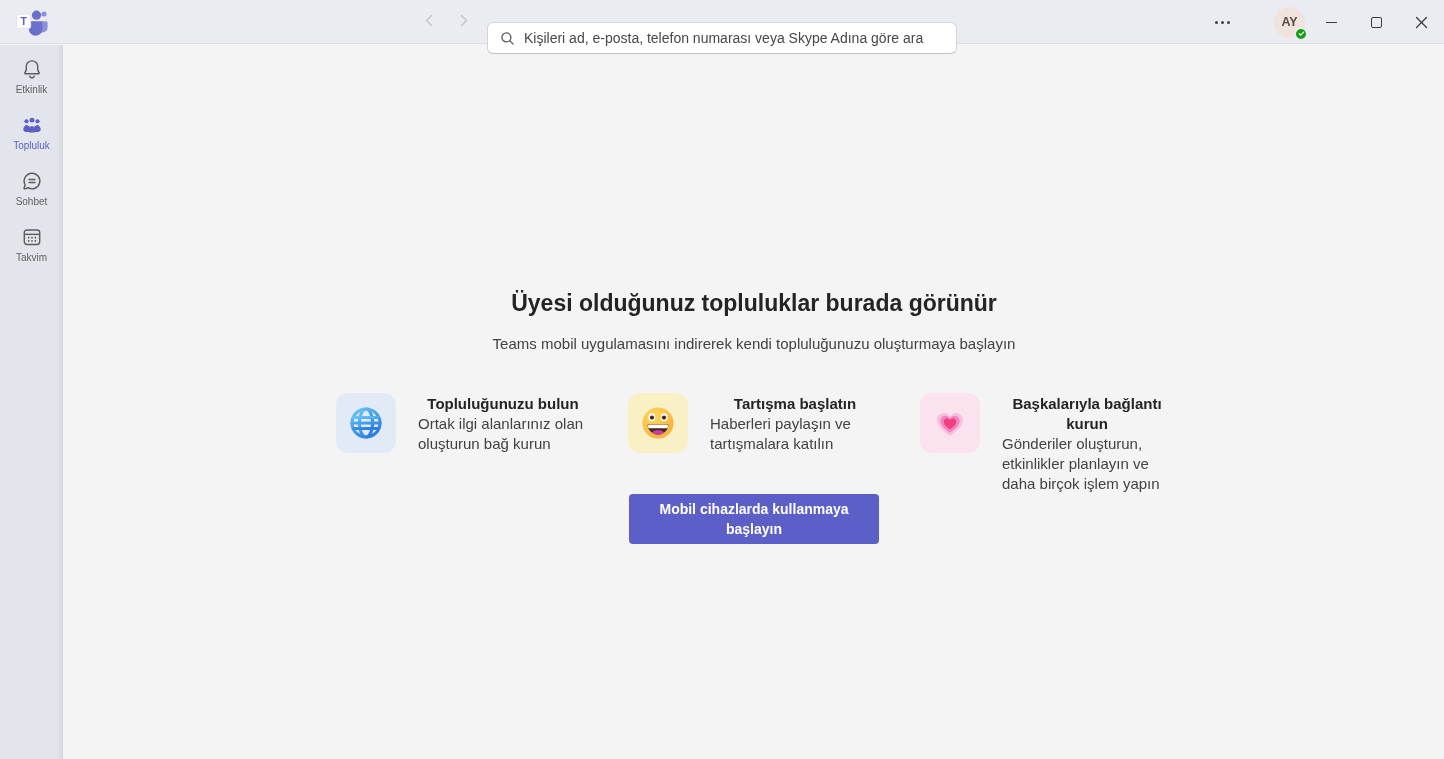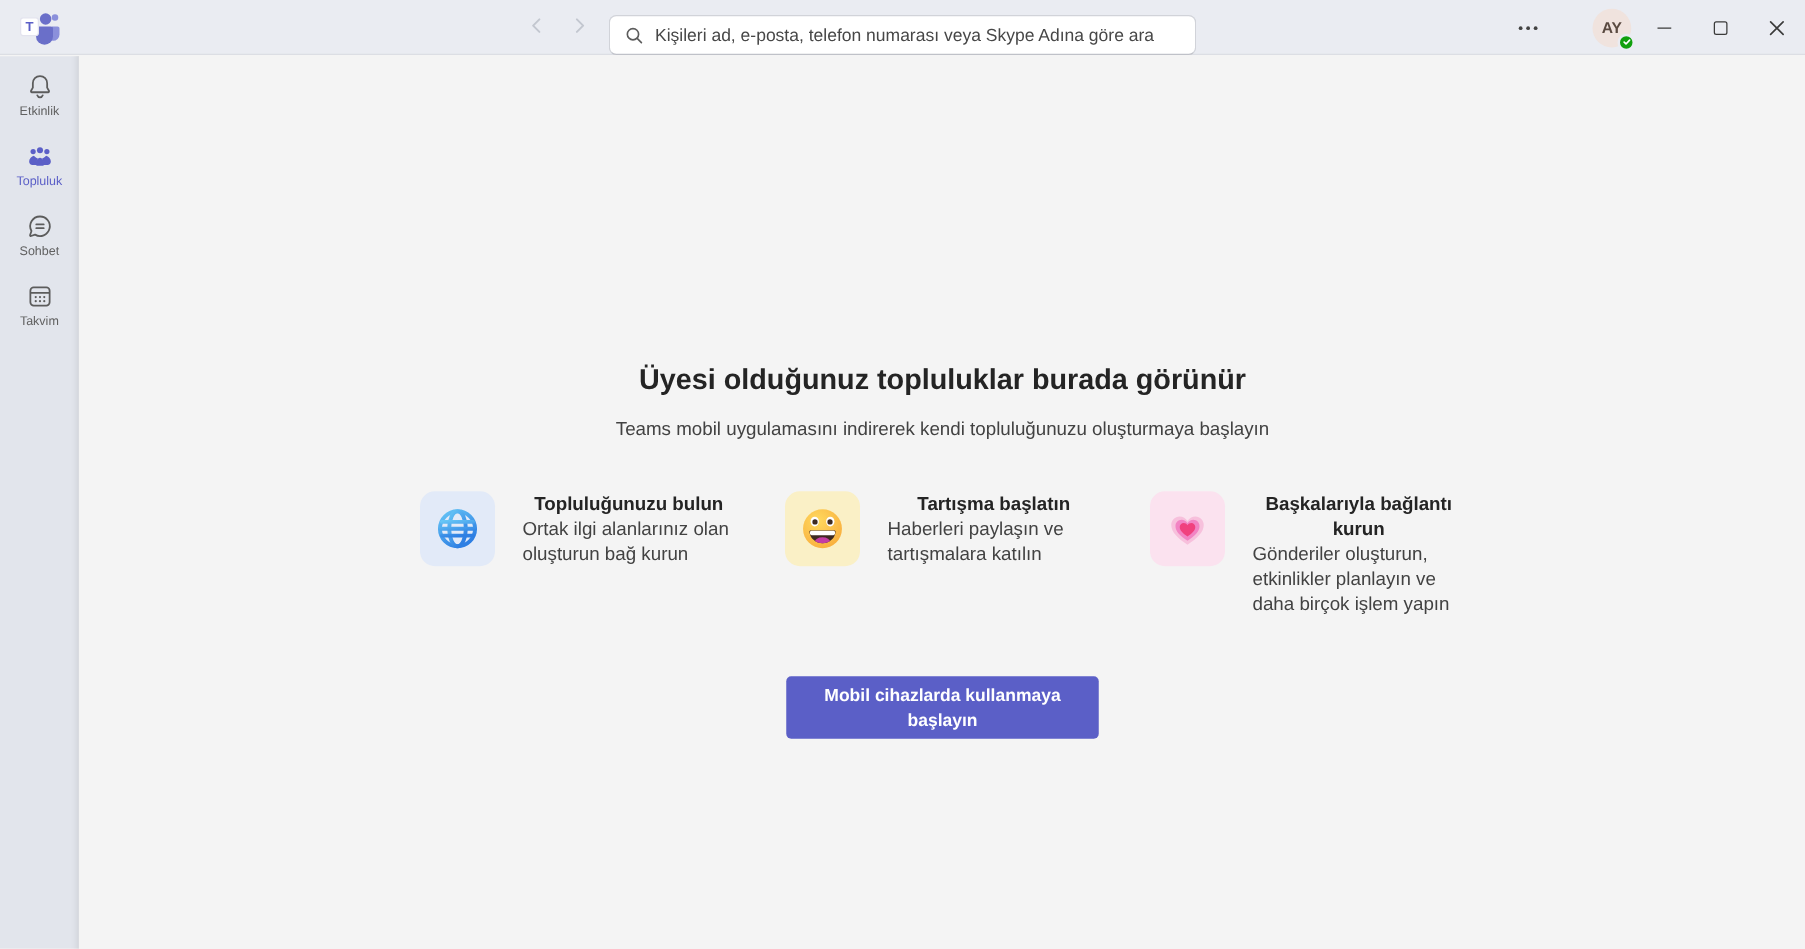--- a/index.html
+++ b/index.html
@@ -15,21 +15,21 @@
   .topbar {
     position:absolute; top:0; left:0; right:0; height:44px;
     background:#EAECF2; border-bottom:1px solid #DCDEE4; z-index:5;
   }
   .app-logo { position:absolute; left:15px; top:8px; width:34px; height:28px; }
 
   .nav-arrows { position:absolute; left:421px; top:12px; display:flex; gap:17px; }
   .nav-arrow { width:17px; height:17px; background:none; border:none; padding:0; cursor:default; }
 
   .searchbox {
-    position:absolute; left:50%; top:12px; transform:translateX(-50%);
+    position:absolute; left:50%; top:22px; transform:translateX(-50%);
     width:470px; height:32px;
     background:#FFFFFF; border:1px solid #D1D3D9; border-bottom-color:#BFC1C8;
     border-radius:6px; display:flex; align-items:center; gap:9px; padding:0 12px;
   }
   .searchbox input {
     flex:1; border:none; outline:none; background:transparent;
     font-family:inherit; font-size:14px; color:#242424;
   }
   .searchbox input::placeholder { color:#474747; opacity:1; }
 
@@ -86,21 +86,21 @@
   .feature { width:252px; display:flex; gap:22px; align-items:flex-start; }
   .tile {
     width:60px; height:60px; border-radius:12px; flex:none;
     display:flex; align-items:center; justify-content:center;
   }
   .feature-text { font-size:15px; line-height:20px; padding-top:1px; }
   .feature-title { font-weight:700; color:#242424;text-align:center; }
   .feature-desc { color:#424242; }
 
   .cta {
-    margin-top:47px; width:250px; min-height:50px;
+    width:250px; min-height:50px;
     background:#5B5FC7; color:#FFFFFF; border:none; border-radius:4px;
     font-family:inherit; font-size:14px; font-weight:700; line-height:20px;
     padding:5px 14px; cursor:pointer;
   }
 </style>
 </head>
 <body>
 
 <header class="topbar">
 

